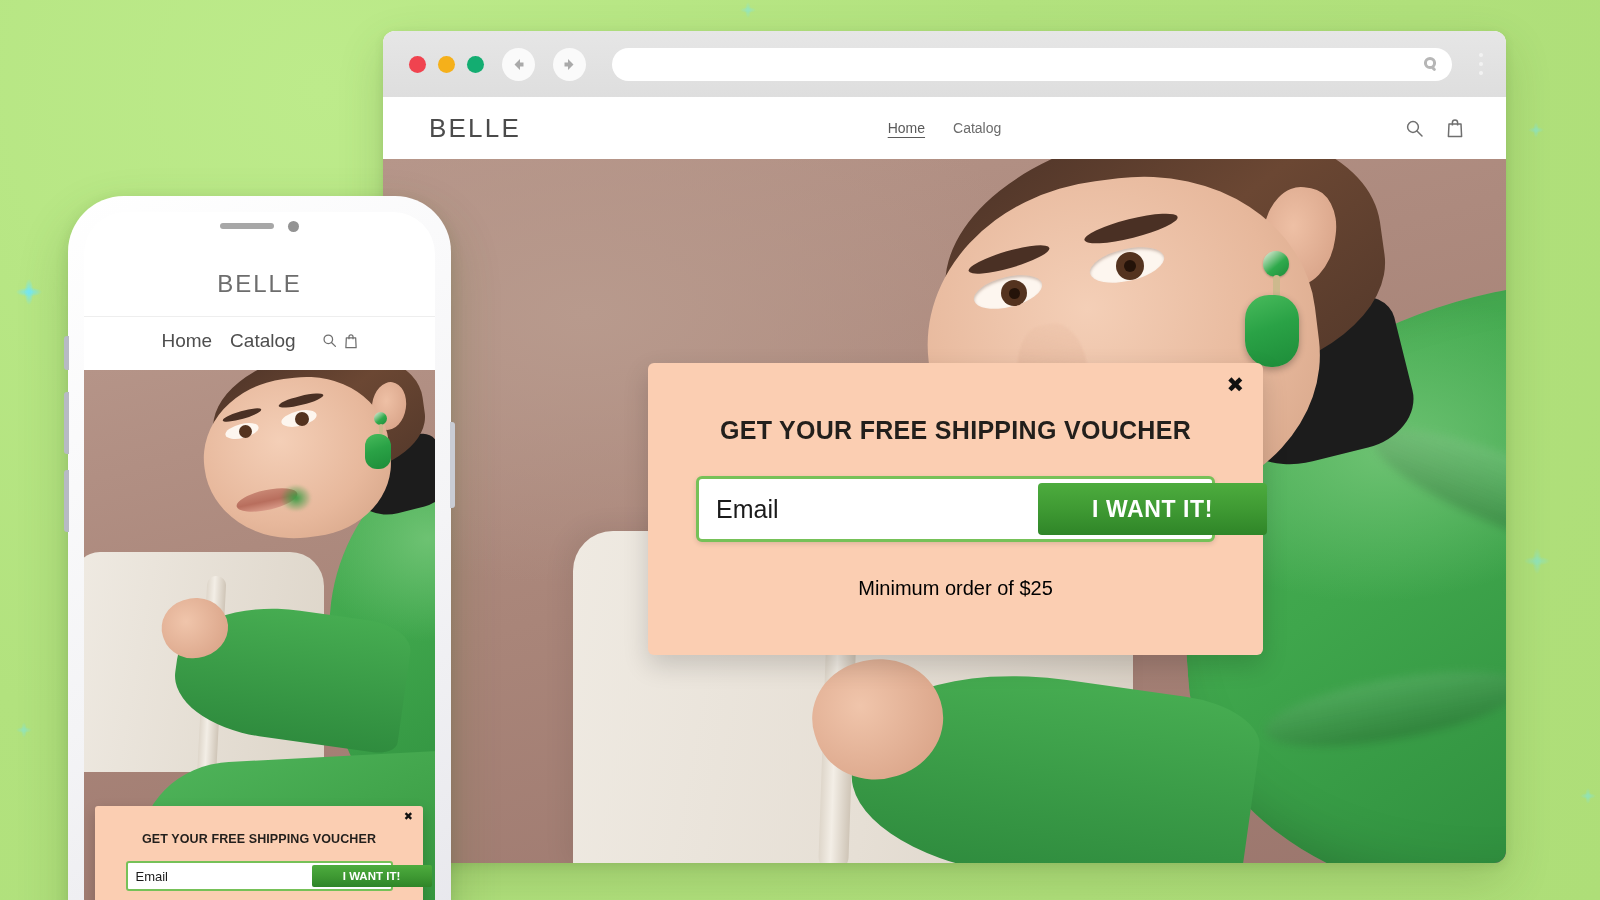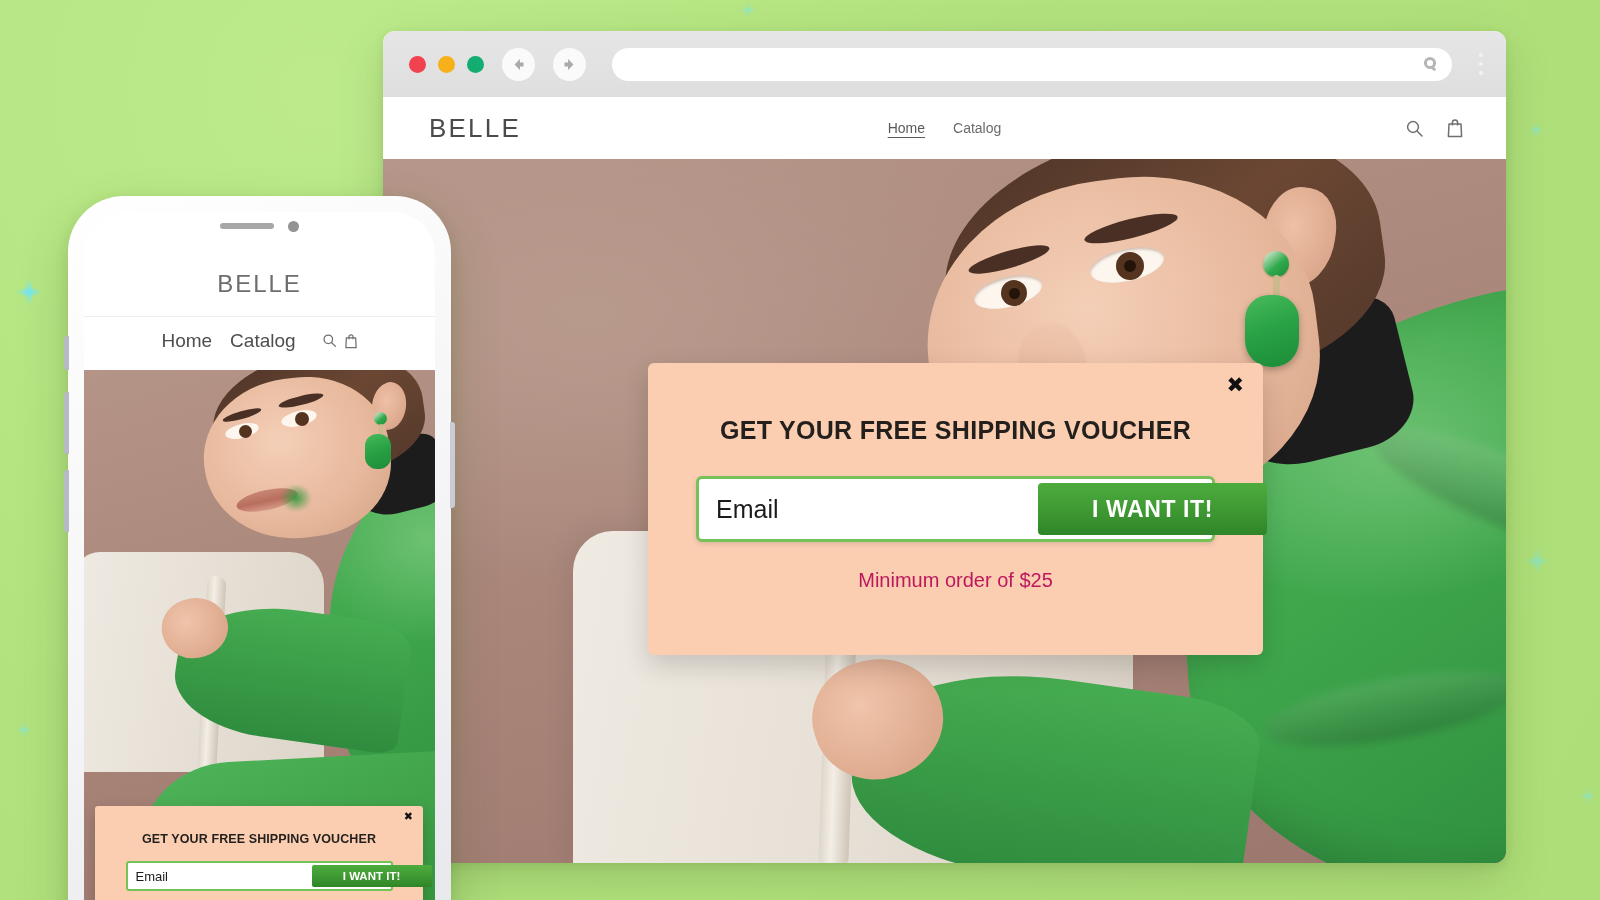--- a/index.html
+++ b/index.html
@@ -293,23 +293,23 @@
     flex: none;
     width: 229px; height: 100%;
     border: 0; border-radius: 4px;
     background: linear-gradient(180deg, #4dac3e 0%, #3f9a33 50%, #2f8528 100%);
     color: #fff; font-weight: 700; font-size: 23px;
     letter-spacing: .6px; cursor: pointer;
     font-family: "Liberation Sans", sans-serif;
   }
   #modal-note {
     text-align: center;
-    margin-top: 27px;
+    margin-top: 35px;
     font-size: 20px;
-    color: #be185d;
+    color: #000000;
   }
 
   
   #phone {
     position: absolute;
     left: 68px; top: 196px;
     width: 383px; height: 760px;
     background: linear-gradient(150deg, #ffffff 0%, #f4f4f6 55%, #e7e7ec 100%);
     border-radius: 56px 56px 46px 46px;
     box-shadow: 0 22px 50px rgba(60,90,30,.24), 0 4px 14px rgba(60,90,30,.14);

